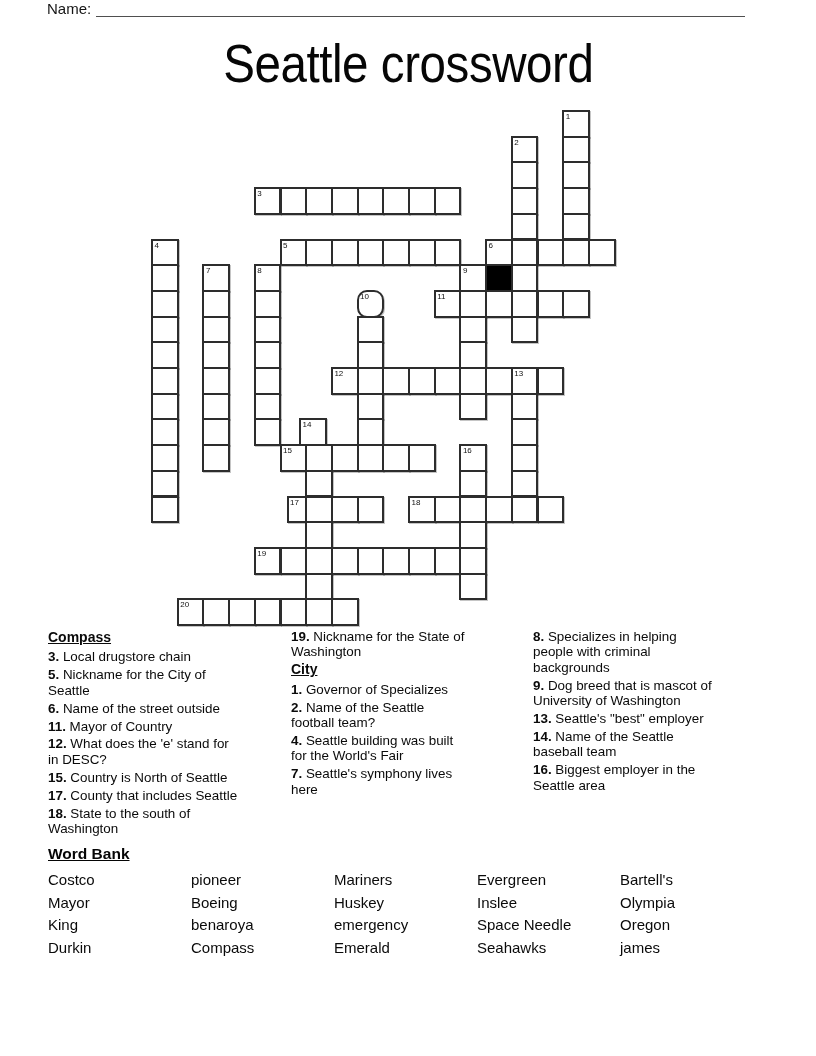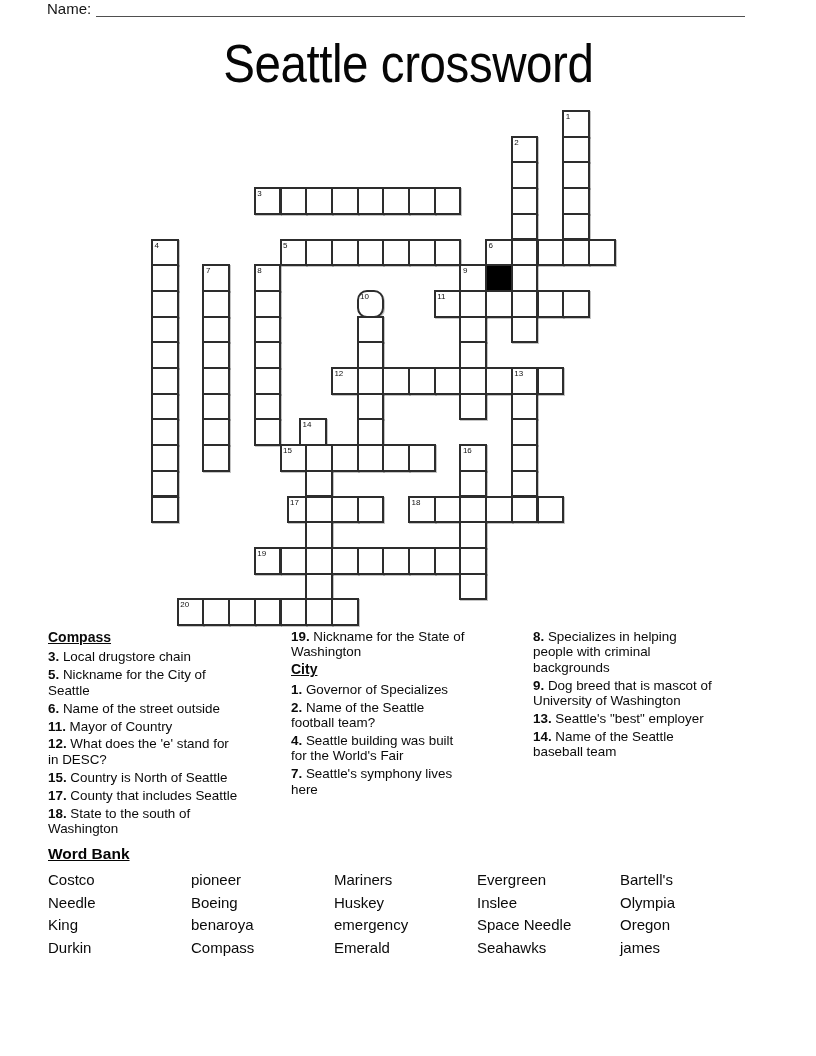--- a/index.html
+++ b/index.html
@@ -251,27 +251,29 @@
     </div>
   <div class="clue-col c3">
       <div class="clue"><b>8. </b><span class="t">Specializes in helping
 people with criminal
 backgrounds</span></div>
       <div class="clue"><b>9. </b><span class="t">Dog breed that is mascot of
 University of Washington</span></div>
       <div class="clue"><b>13. </b><span class="t">Seattle's "best" employer</span></div>
       <div class="clue"><b>14. </b><span class="t">Name of the Seattle
 baseball team</span></div>
+      <div class="clue"><b>16. </b><span class="t">Biggest employer in the
+Seattle area</span></div>
     </div>
 
   <div class="wb-label">Word Bank</div>
   <div class="wb-cols">
       <div class="wb-col" style="left: 48px;">
         <div>Costco</div>
-        <div>Needle</div>
+        <div>Mayor</div>
         <div>King</div>
         <div>Durkin</div>
       </div>
       <div class="wb-col" style="left: 191px;">
         <div>pioneer</div>
         <div>Boeing</div>
         <div>benaroya</div>
         <div>Compass</div>
       </div>
       <div class="wb-col" style="left: 334px;">

